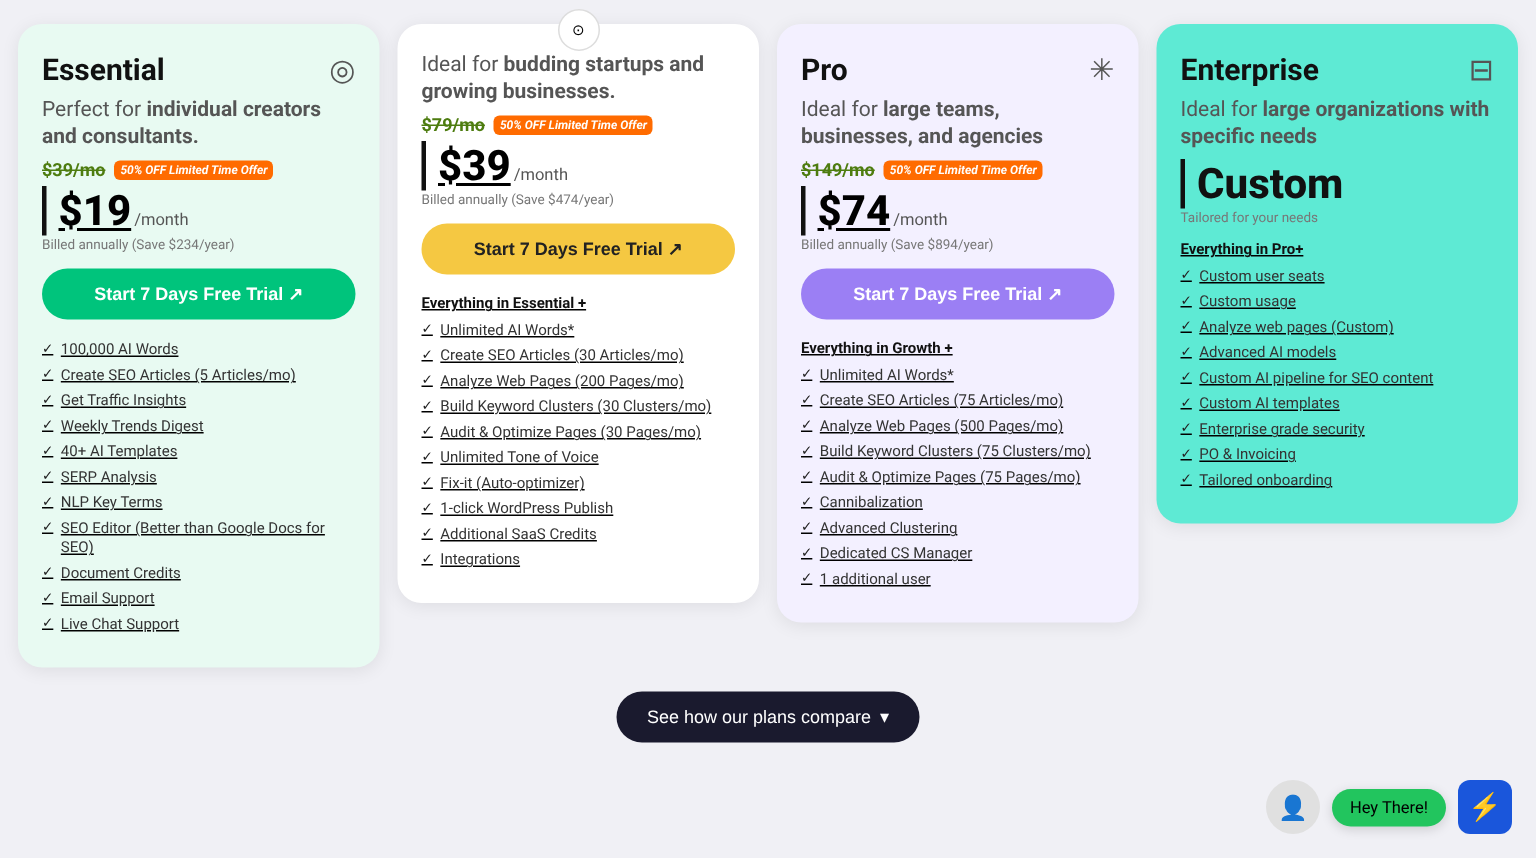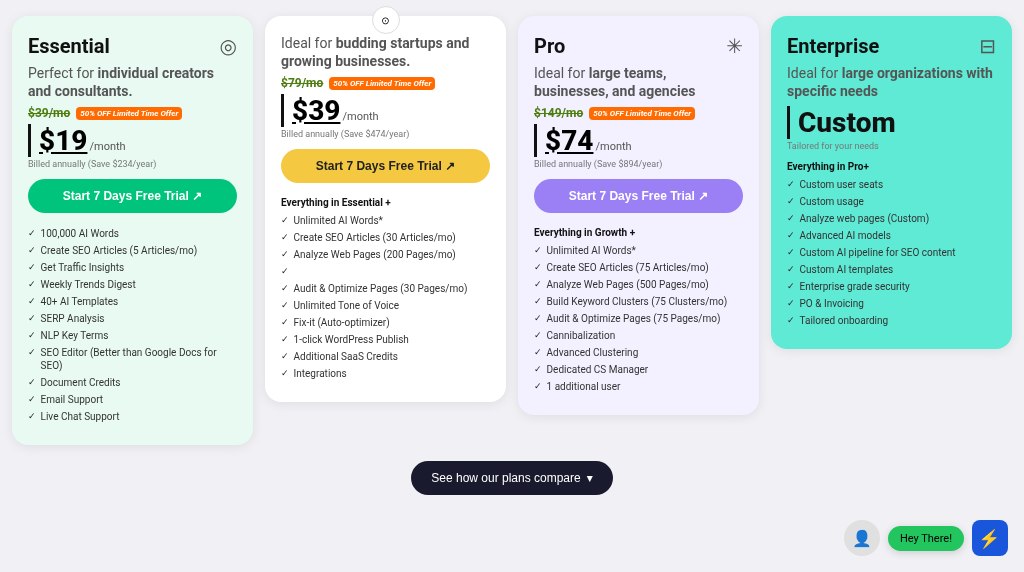--- a/index.html
+++ b/index.html
@@ -140,20 +140,21 @@
       margin-bottom: 14px;
     }
 
     .cta-button.green { background: #00c47c; color: #fff; }
     .cta-button.yellow { background: #f5c842; color: #222; }
     .cta-button.purple { background: #9b7ff4; color: #fff; }
     .cta-button.blue { background: #a8d8f0; color: #111; }
 
     .features-section {
       font-size: 10px;
+      text-decoration: underline;
     }
 
     .features-header {
       font-size: 10px;
       font-weight: 700;
       margin-bottom: 6px;
       color: #111;
     }
 
     .feature-item {
@@ -359,20 +360,21 @@
         <span>Create SEO Articles (30 Articles/mo)</span>
       </div>
 
       <div class="feature-item">
         <span class="check-icon">✓</span>
         <span>Analyze Web Pages (200 Pages/mo)</span>
       </div>
 
       <div class="feature-item">
         <span class="check-icon">✓</span>
+        <span>Build Keyword Clusters (30 Clusters/mo)</span>
       </div>
 
       <div class="feature-item">
         <span class="check-icon">✓</span>
         <span>Audit &amp; Optimize Pages (30 Pages/mo)</span>
       </div>
 
       <div class="feature-item">
         <span class="check-icon">✓</span>
         <span>Unlimited Tone of Voice</span>

